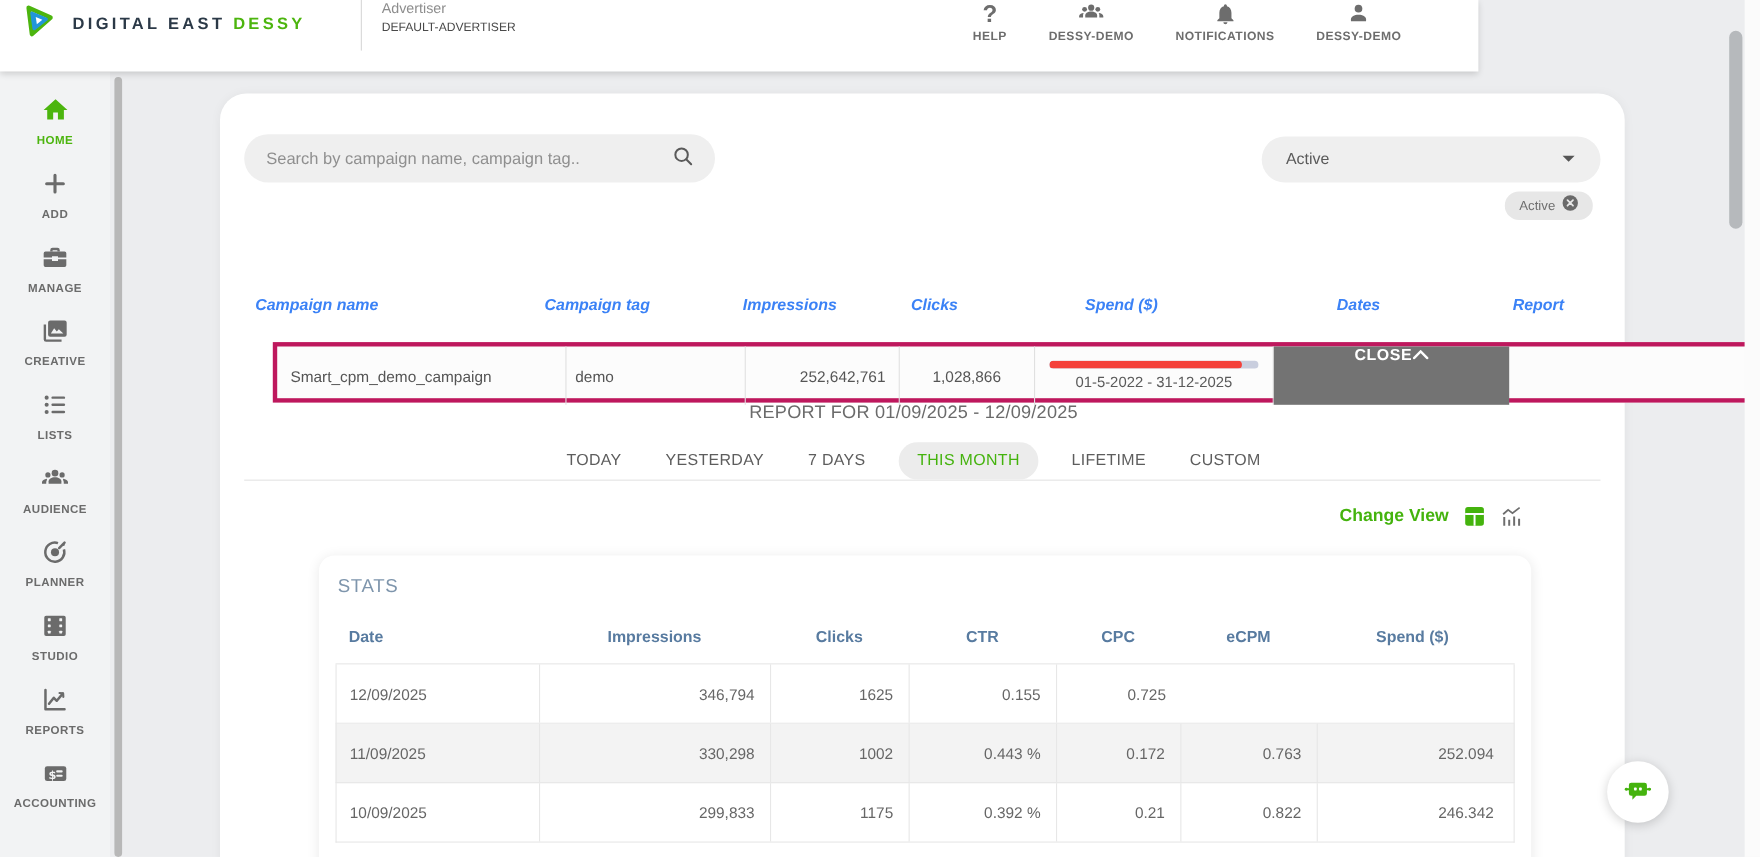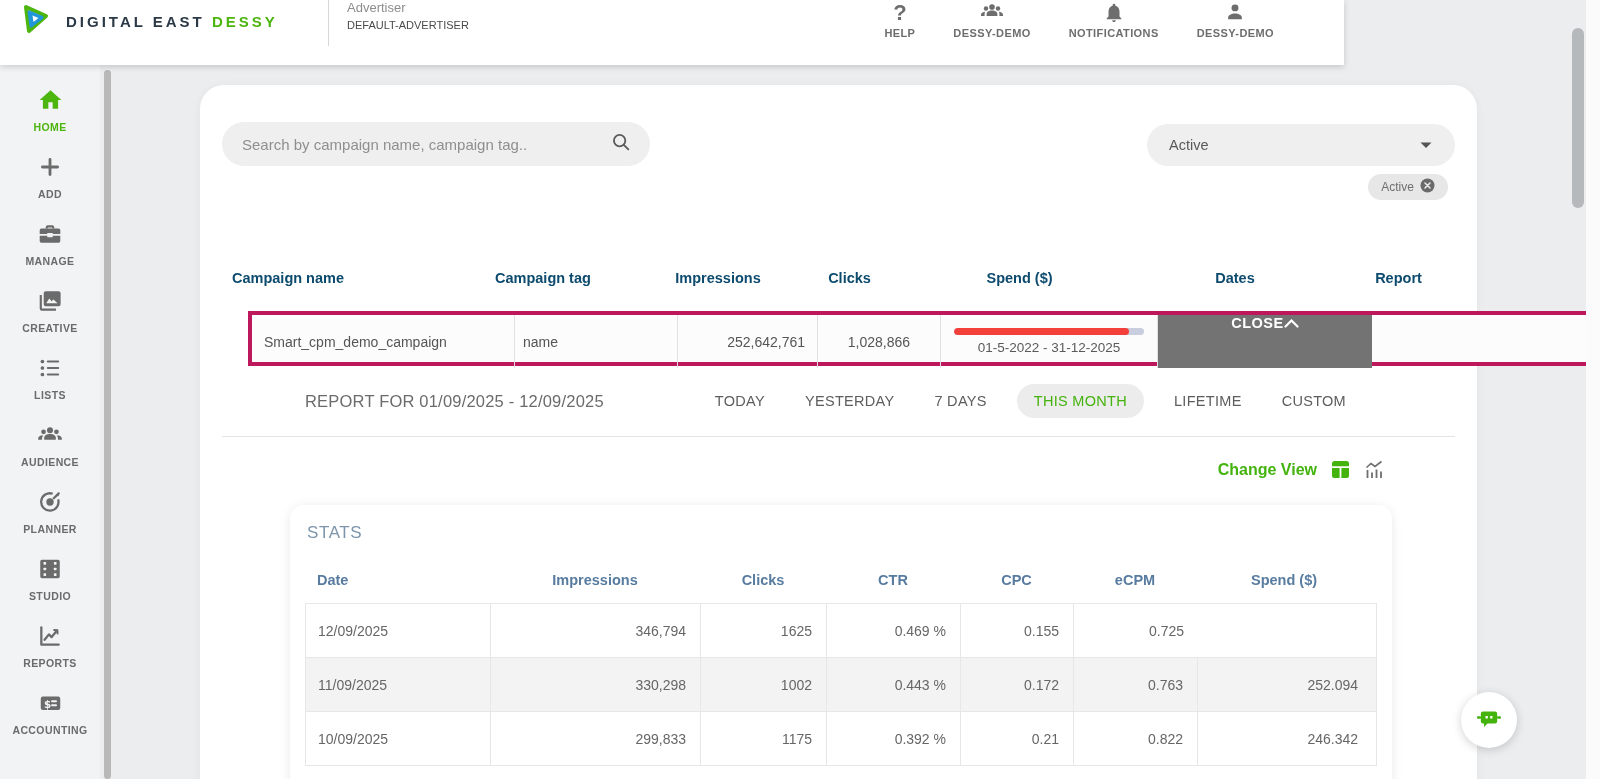--- a/index.html
+++ b/index.html
@@ -48,21 +48,21 @@
   .status-select { position:absolute; left:947px; top:39px; width:308px; height:42px; background:#efefef; border-radius:21px;
                    display:flex; align-items:center; justify-content:space-between; padding:0 22px; cursor:pointer; }
   .status-select .sel-val { font-size:14.5px; color:#5a5a5a; }
   .status-chip { position:absolute; left:1168px; top:89px; width:80px; height:26px; background:#e7e7e7; border-radius:13px;
                  display:flex; align-items:center; justify-content:center; gap:6px; cursor:pointer; }
   .status-chip .chip-lb { font-size:12px; color:#6f6f6f; }
 
   
   .ct-grid { display:grid; grid-template-columns:263px 163px 140px 123px 217px 214px 113px; }
   .ct-head { position:absolute; left:22px; top:185px; width:1233px; }
-  .ct-head .ct-h { font-size:14.5px; font-weight:600; color:#0c4a6e; }
+  .ct-head .ct-h { font-size:14.5px; font-weight:600; color:#3b82f6;font-style:italic; }
   .ct-h.left { text-align:left; padding-left:10px; }
   .ct-h.center { text-align:center; }
   .ct-row { position:absolute; left:22px; top:226px; width:1462px; height:55px; background:#fcfcfc;
             border:4px solid #be185d;margin-left:26px; }
   .ct-cell { border-right:1px solid #e0e0e0; display:flex; align-items:center; font-size:14px; color:#555; height:53px; }
   .ct-cell:last-child { border-right:none; }
   .ct-cell.name { padding-left:12px; }
   .ct-cell.tag { padding-left:8px; }
   .ct-cell.num { justify-content:flex-end; padding-right:12px; }
   .ct-cell.num2 { justify-content:flex-end; padding-right:30px; }
@@ -71,21 +71,21 @@
   .bar-fill { height:100%; border-radius:4px; }
   .bar-fill.green { background:#52bb0f; }
   .bar-fill.red { background:#f4403a; }
   .bar-text { font-size:13.5px; color:#5a5a5a; }
   .close-btn { width:100%; height:53px; background:#737373; border:none; color:#fff; font-size:14.5px; font-weight:600;
                letter-spacing:.5px; display:flex; align-items:flex-start; justify-content:center; cursor:pointer;
                font-family:"Liberation Sans","DejaVu Sans",sans-serif; }
 
   
   .report-bar { position:absolute; left:22px; top:281px; width:1233px; height:71px; border-bottom:1px solid #e3e3e3;
-                display:flex; align-items:center; justify-content:space-between; padding:0 99px 0 83px; }
+                display:flex; align-items:center; justify-content:space-between; padding:0 99px 0 83px;flex-direction:column; }
   .report-title { font-size:16.5px; color:#6b6b6b; letter-spacing:.2px; }
   .range-tabs { display:flex; align-items:center; gap:20px; }
   .range-tab { font-size:14.5px; color:#5d5d5d; letter-spacing:.3px; padding:9px 10px; border-radius:20px; cursor:pointer; white-space:nowrap; }
   .range-tab.active { background:#ececec; color:#44b30d; padding:9px 17px; }
 
   
   .change-view { position:absolute; right:93px; top:375px; display:flex; align-items:center; gap:14px; }
   .cv-label { font-size:16px; font-weight:700; color:#44b30d; cursor:pointer; }
   .cv-ic { cursor:pointer; display:flex; }
 
@@ -317,21 +317,21 @@
       <div class="ct-h left">Campaign tag</div>
       <div class="ct-h center">Impressions</div>
       <div class="ct-h center">Clicks</div>
       <div class="ct-h center">Spend ($)</div>
       <div class="ct-h center">Dates</div>
       <div class="ct-h center">Report</div>
     </div>
 
     <div class="ct-grid ct-row">
       <div class="ct-cell name">Smart_cpm_demo_campaign</div>
-      <div class="ct-cell tag">name</div>
+      <div class="ct-cell tag">demo</div>
       <div class="ct-cell num">252,642,761</div>
       <div class="ct-cell num2">1,028,866</div>
       <div class="ct-cell bar-cell">
         <div class="bar-track">
           <div class="bar-fill red" style="width: 92%;"></div>
         </div>
         <div class="bar-text">01-5-2022 - 31-12-2025</div>
       </div>
       <div class="ct-cell">
         <button class="close-btn">
@@ -384,21 +384,20 @@
         <div class="st-h">CPC</div>
         <div class="st-h">eCPM</div>
         <div class="st-h">Spend ($)</div>
       </div>
 
       <div class="st-body">
         <div class="st-grid st-row">
           <div class="st-c first">12/09/2025</div>
           <div class="st-c">346,794</div>
           <div class="st-c">1625</div>
-          <div class="st-c">0.469 %</div>
           <div class="st-c">0.155</div>
           <div class="st-c">0.725</div>
         </div>
         <div class="st-grid st-row alt">
           <div class="st-c first">11/09/2025</div>
           <div class="st-c">330,298</div>
           <div class="st-c">1002</div>
           <div class="st-c">0.443 %</div>
           <div class="st-c">0.172</div>
           <div class="st-c">0.763</div>

